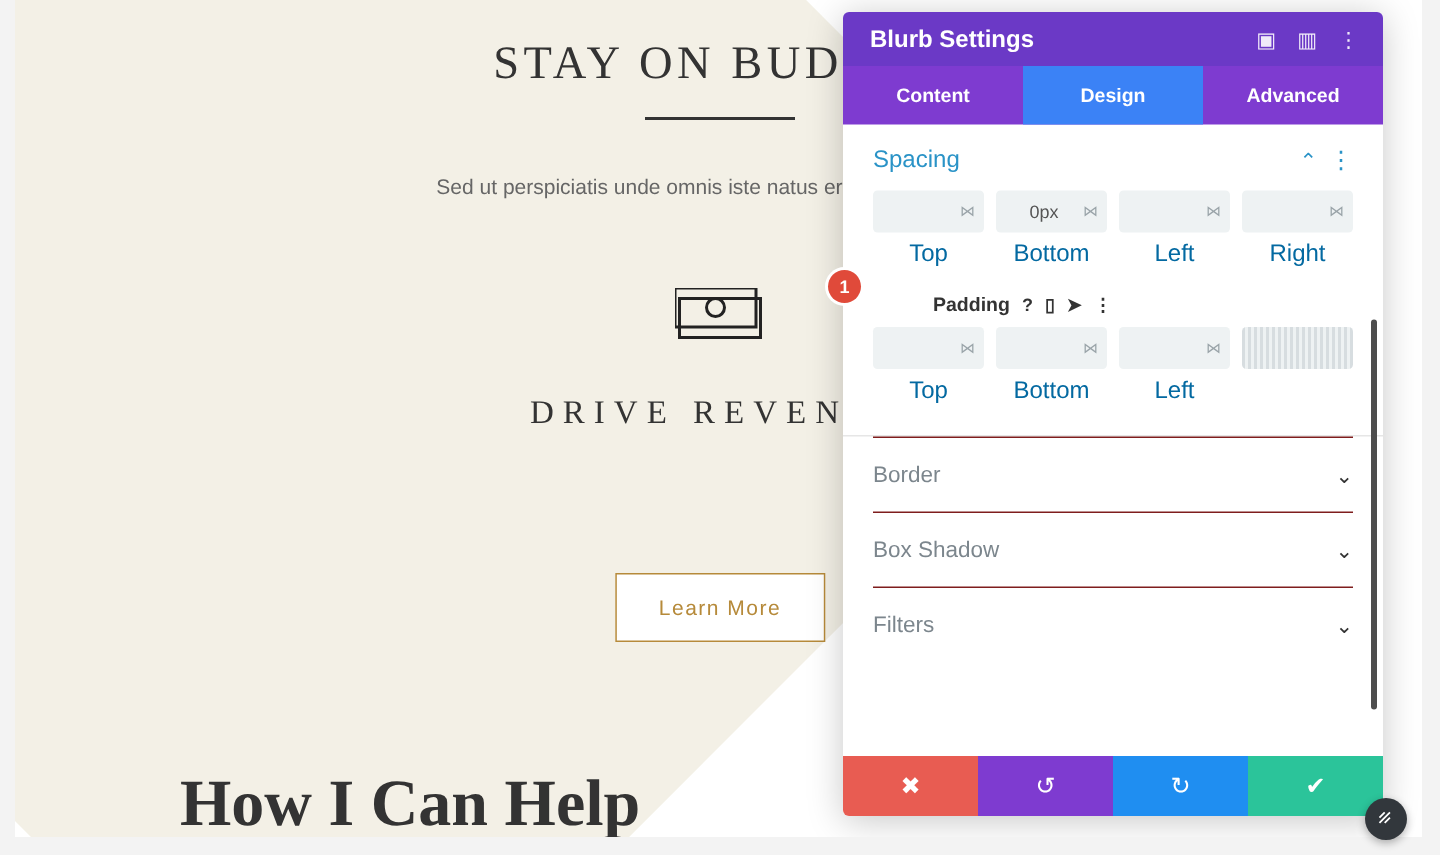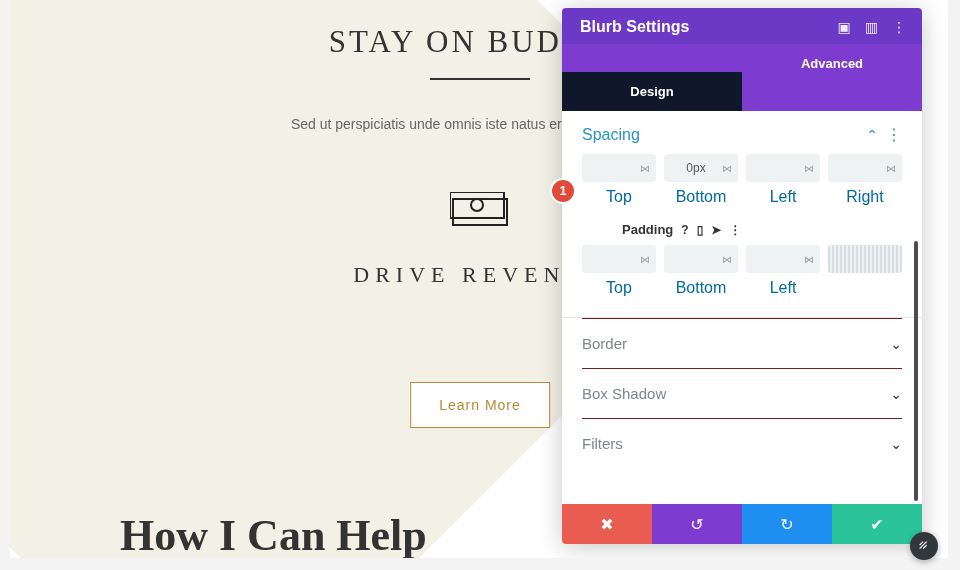--- a/index.html
+++ b/index.html
@@ -21,29 +21,29 @@
 
   .sec-title { position:absolute; left:0; right:0; top:262px; text-align:center; font-family:"Times New Roman", Georgia, serif; letter-spacing:6px; font-size:22px; color:#333; }
 
   .learn { position:absolute; left:50%; top:382px; transform:translateX(-50%); border:1px solid #b68a3a; color:#b68a3a; font-size:14px; letter-spacing:1px; padding:14px 28px; background:#fff; cursor:pointer; }
 
   .headline2 { position:absolute; left:120px; top:510px; font-family:"Times New Roman", Georgia, serif; font-size:44px; color:#333; font-weight:700; }
 
   
   .modal { position:absolute; right:38px; top:8px; width:360px; height:536px; background:#fff; box-shadow:0 3px 24px rgba(0,0,0,.22); border-radius:4px; overflow:hidden; display:flex; flex-direction:column; }
   .modal-hdr { background:#6b39c6; color:#fff; padding:10px 16px 8px 18px; }
-  .modal-hdr-row { display:flex; align-items:center; justify-content:space-between; }
+  .modal-hdr-row { display:flex; justify-content:space-between; }
   .modal-title { font-size:16px; font-weight:700; }
   .modal-hdr-icons { display:flex; gap:14px; }
   .modal-hdr-icons span { cursor:pointer; font-size:14px; opacity:.9; }
   .preset { font-size:11px; opacity:.85; margin-top:2px; }
 
   .tabs { display:flex; background:#7e3bd0; }
   .tab { flex:1; text-align:center; color:#fff; font-size:13px; font-weight:600; padding:12px 0; cursor:pointer; }
-  .tab.active { background:#0f172a;margin-top:28px; }
+  .tab.active { background:#3b82f6; }
 
   .panel { flex:1; overflow:hidden; position:relative; padding:14px 20px 0 20px; }
   .section-hdr { display:flex; align-items:center; justify-content:space-between; color:#2a93c7; font-size:16px; margin-bottom:10px; cursor:pointer; }
   .sect-right { display:flex; align-items:center; gap:8px; color:#2a93c7; }
   .sect-right .chev { font-size:14px; }
   .sect-right .dots { color:#2a93c7; }
 
   .group-label { font-size:13px; font-weight:700; color:#333; margin:6px 0 8px 0; display:flex; align-items:center; gap:8px; }
   .group-icons { display:flex; gap:8px; font-size:12px; color:#333; }
 
@@ -108,20 +108,21 @@
         <div class="modal-title">Blurb Settings</div>
         <div class="modal-hdr-icons">
           <span>▣</span>
           <span>▥</span>
           <span>⋮</span>
         </div>
       </div>
     </div>
 
     <div class="tabs">
+      <div class="tab">Content</div>
       <div class="tab active">Design</div>
       <div class="tab">Advanced</div>
     </div>
 
     <div class="panel">
       <div class="section-hdr">
         <span>Spacing</span>
         <span class="sect-right">
           <span class="chev">⌃</span>
           <span class="dots">⋮</span>

